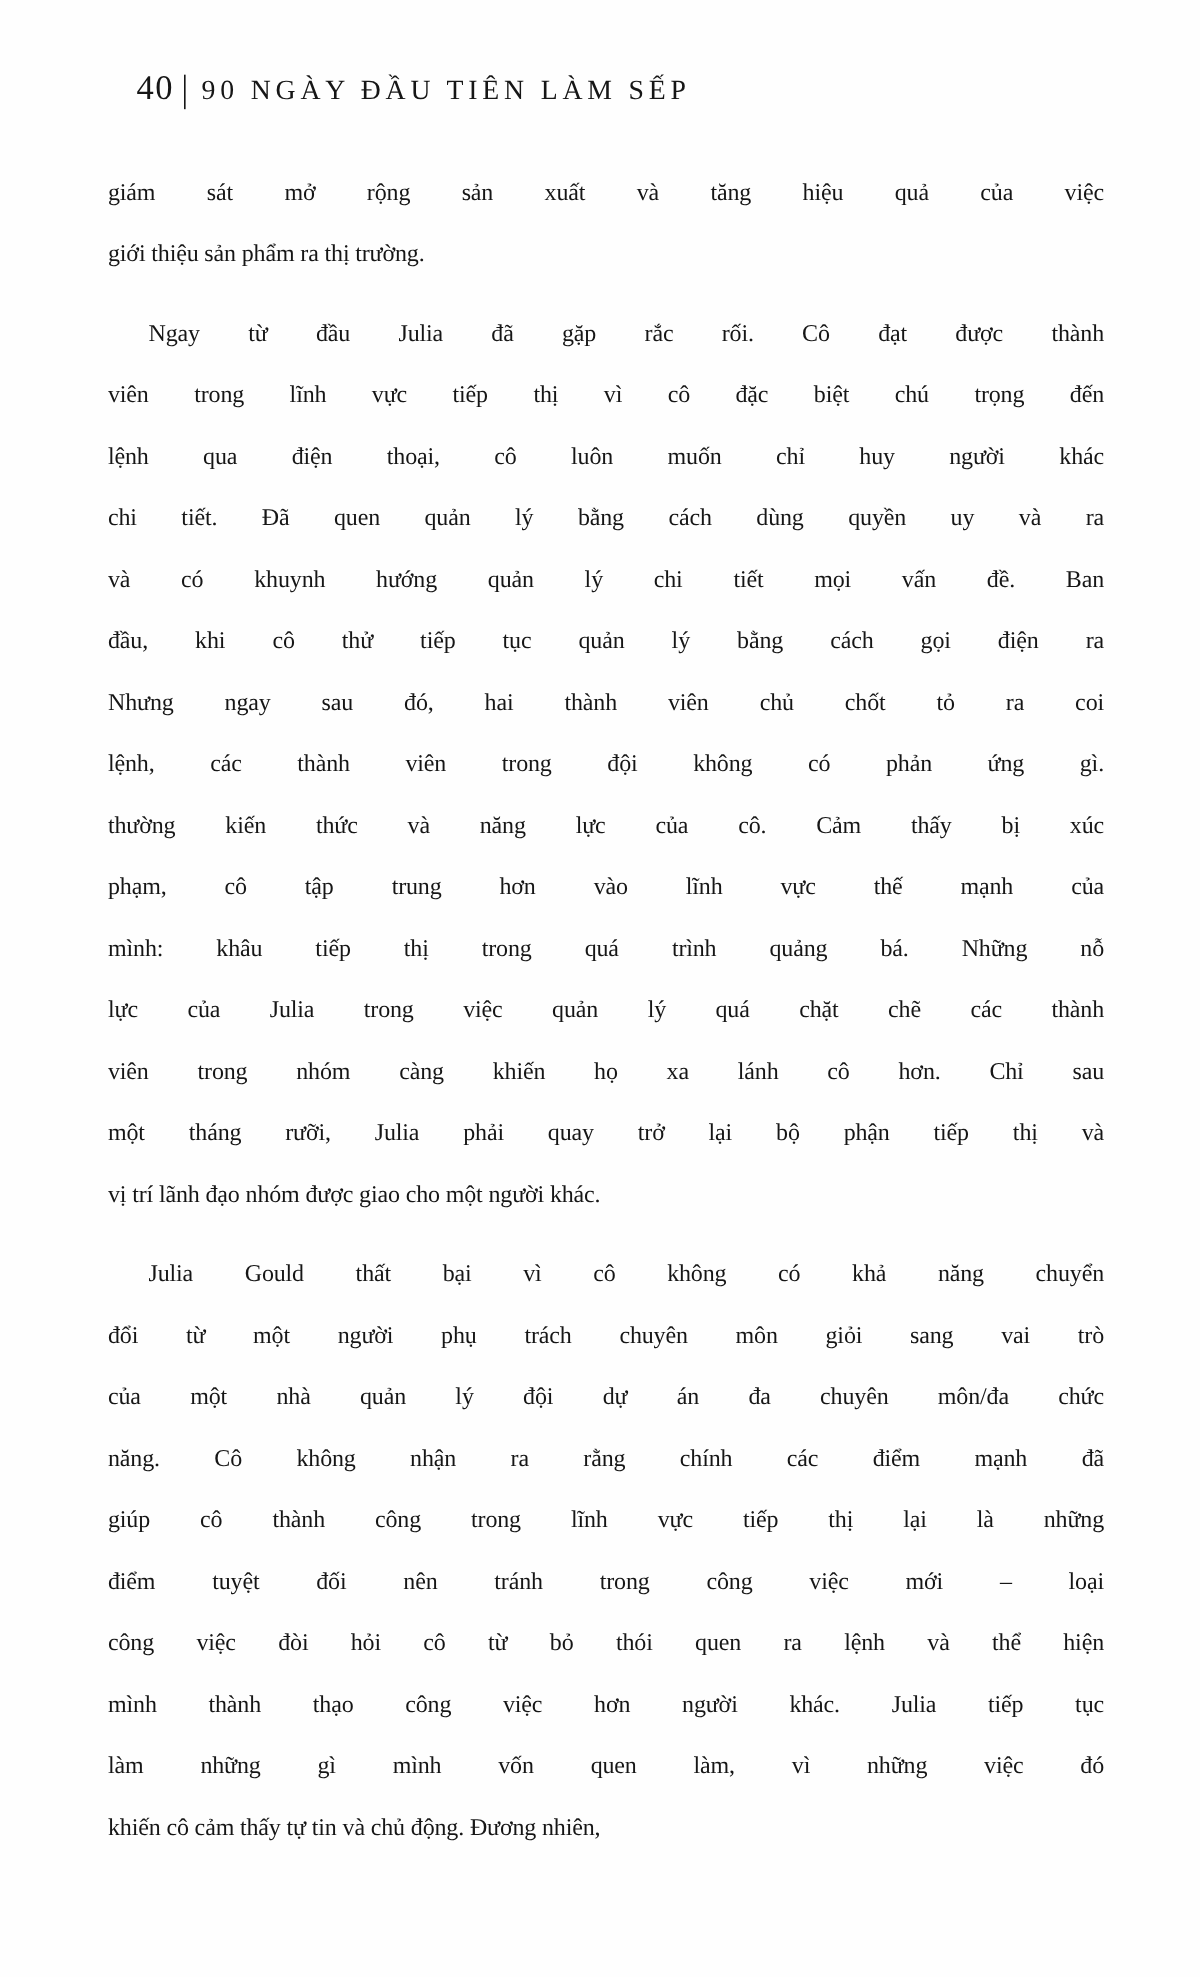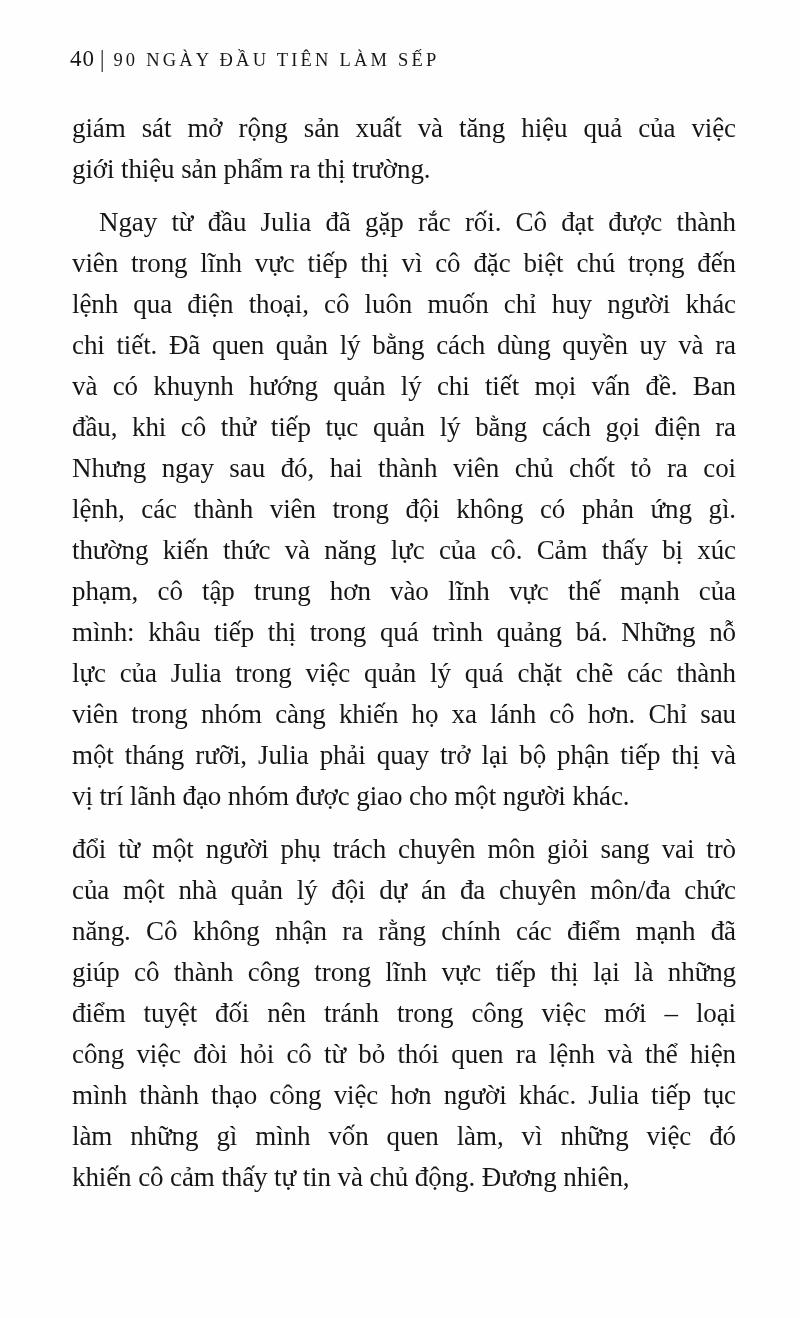--- a/index.html
+++ b/index.html
@@ -13,21 +13,21 @@
     height: 1318px;
     background: #fefefe;
     color: #161616;
     font-family: "Liberation Serif", "DejaVu Serif", serif;
     overflow: hidden;
     margin: 0 auto;
   }
   .running-header {
     position: absolute;
     top: 46px;
-    left: 70px;
+    left: 91px;
     display: flex;
     align-items: baseline;
     white-space: nowrap;
   }
   .page-number {
     font-size: 23px;
     letter-spacing: 1px;
   }
   .header-sep {
     font-size: 22px;
@@ -43,21 +43,21 @@
   .page-body {
     position: absolute;
     top: 108px;
     left: 72px;
     width: 664px;
   }
   .para {
     margin: 0 0 12px 0;
   }
   .tline {
-    font-size: 27px;
+    font-size: 16px;
     line-height: 41px;
     letter-spacing: -0.1px;
     text-align: justify;
     text-align-last: justify;
     overflow: hidden;
     white-space: nowrap;
   }
   .tline.last {
     text-align-last: left;
   }
@@ -90,20 +90,21 @@
         <div class="tline">lệnh, các thành viên trong đội không có phản ứng gì.</div>
         <div class="tline">thường kiến thức và năng lực của cô. Cảm thấy bị xúc</div>
         <div class="tline">phạm, cô tập trung hơn vào lĩnh vực thế mạnh của</div>
         <div class="tline">mình: khâu tiếp thị trong quá trình quảng bá. Những nỗ</div>
         <div class="tline">lực của Julia trong việc quản lý quá chặt chẽ các thành</div>
         <div class="tline">viên trong nhóm càng khiến họ xa lánh cô hơn. Chỉ sau</div>
         <div class="tline">một tháng rưỡi, Julia phải quay trở lại bộ phận tiếp thị và</div>
         <div class="tline last">vị trí lãnh đạo nhóm được giao cho một người khác.</div>
       </div>
       <div class="para">
+        <div class="tline indent">Julia Gould thất bại vì cô không có khả năng chuyển</div>
         <div class="tline">đổi từ một người phụ trách chuyên môn giỏi sang vai trò</div>
         <div class="tline">của một nhà quản lý đội dự án đa chuyên môn/đa chức</div>
         <div class="tline">năng. Cô không nhận ra rằng chính các điểm mạnh đã</div>
         <div class="tline">giúp cô thành công trong lĩnh vực tiếp thị lại là những</div>
         <div class="tline">điểm tuyệt đối nên tránh trong công việc mới – loại</div>
         <div class="tline">công việc đòi hỏi cô từ bỏ thói quen ra lệnh và thể hiện</div>
         <div class="tline">mình thành thạo công việc hơn người khác. Julia tiếp tục</div>
         <div class="tline">làm những gì mình vốn quen làm, vì những việc đó</div>
         <div class="tline last">khiến cô cảm thấy tự tin và chủ động. Đương nhiên,</div>
       </div>

